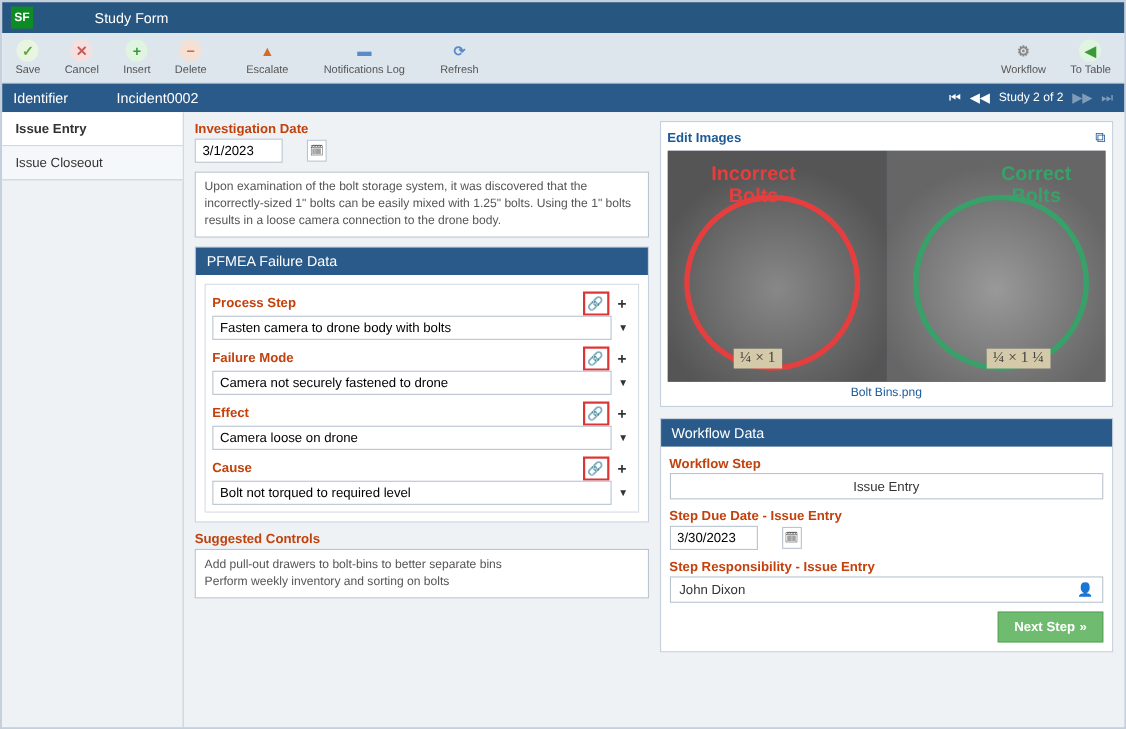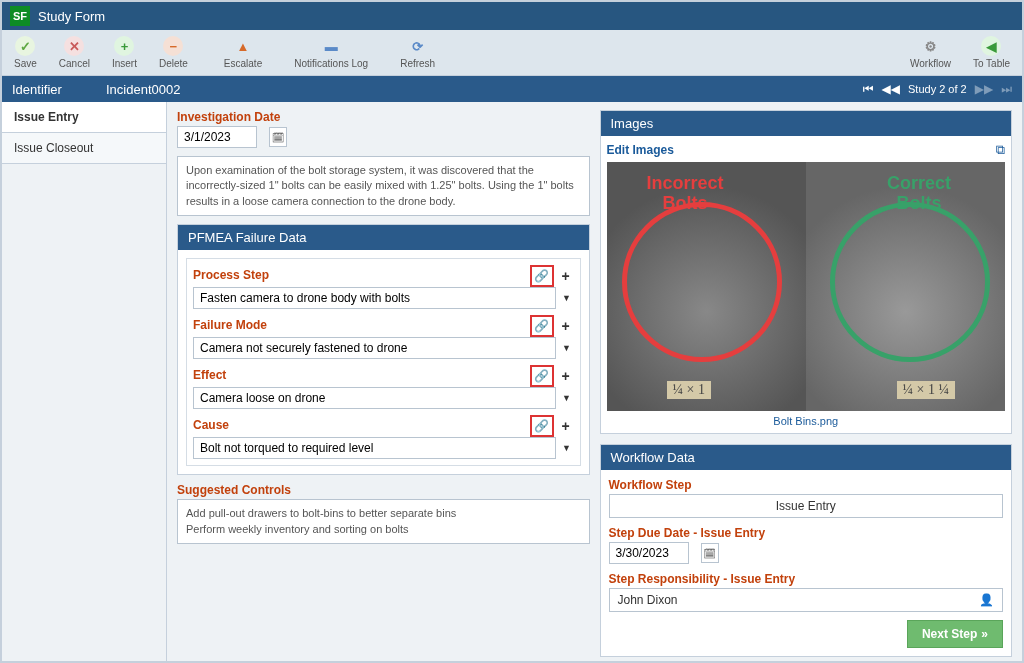--- a/index.html
+++ b/index.html
@@ -1,39 +1,39 @@
 <!DOCTYPE html>
 <html><head>
 <meta charset="utf-8">
 <style>
 * { box-sizing: border-box; margin: 0; padding: 0; }
 body { font-family: Arial, sans-serif; font-size: 12px; background: #eef2f5; color: #333; }
 .window { width: 1024px; height: 663px; margin: 0 auto; border: 2px solid #c5d0dc; background: #fff; display: flex; flex-direction: column; }
-.title-bar { background: #275680; color: #fff; display: flex; align-items: center; padding: 4px 8px; height: 28px; }
+.title-bar { background: #275680; color: #fff; display: flex; align-items: center; padding: 4px 8px; height: 28px; gap: 48px; }
 .title-bar .logo { width: 20px; height: 20px; background: #0d8c24; color: #fff; display: flex; align-items: center; justify-content: center; font-weight: bold; font-size: 11px; margin-right: 8px; }
 .title-bar .title { font-size: 13px; }
 .toolbar { background: #dde6ed; display: flex; align-items: center; padding: 6px 12px; border-bottom: 1px solid #c5d0dc; height: 46px; }
 .toolbar .btn { display: flex; flex-direction: column; align-items: center; margin-right: 22px; cursor: pointer; font-size: 10px; color: #555; gap: 2px; }
 .toolbar .spacer { flex: 1; }
 .tb-icon { width: 20px; height: 20px; border-radius: 50%; display: flex; align-items: center; justify-content: center; font-size: 13px; font-weight: bold; }
 .identifier-bar { background: #2a5a8a; color: #fff; display: flex; align-items: center; padding: 4px 10px; height: 26px; font-size: 13px; }
 .identifier-bar .label { width: 90px; }
 .identifier-bar .value { margin-left: 4px; }
 .identifier-bar .nav { margin-left: auto; display: flex; align-items: center; gap: 8px; font-size: 11px; }
 .nav-icon { cursor: pointer; font-size: 12px; }
 .nav-icon.disabled { opacity: 0.4; }
 .main { flex: 1; display: flex; overflow: hidden; background: #eef2f5; }
 .sidebar { width: 165px; background: #eef2f5; border-right: 1px solid #c5d0dc; }
 .sidebar .item { padding: 8px 12px; border-bottom: 1px solid #c5d0dc; cursor: pointer; background: #f5f8fa; }
 .sidebar .item.active { background: #fff; font-weight: bold; }
 .content { flex: 1; display: flex; gap: 10px; padding: 8px 10px; overflow: auto; }
 .col-left { flex: 1; display: flex; flex-direction: column; gap: 8px; min-width: 0; }
 .col-right { flex: 1; display: flex; flex-direction: column; gap: 10px; min-width: 0; }
 .field-label { font-weight: bold; font-size: 12px; color: #c2410c; margin-bottom: 2px; }
-.input-row { display: flex; align-items: center; gap: 12px; }
+.input-row { display: flex; align-items: center; gap: 22px; }
 .text-input { border: 1px solid #b8c4d0; padding: 3px 6px; font-size: 12px; background: #fff; }
 .date-input { width: 80px; }
 .cal-btn { width: 18px; height: 20px; border: 1px solid #b8c4d0; background: #fff; cursor: pointer; display: flex; align-items: center; justify-content: center; font-size: 10px; }
 .textarea-box { border: 1px solid #b8c4d0; background: #fff; padding: 6px 8px; font-size: 11px; color: #555; line-height: 1.4; }
 .panel { border: 1px solid #c5d0dc; background: #fff; }
 .panel-header { background: #2a5a8a; color: #fff; padding: 5px 10px; font-size: 13px; }
 .panel-body { padding: 8px; }
 .pfmea-block { border: 1px solid #d5dde5; padding: 6px; }
 .pfmea-group { margin-bottom: 6px; position: relative; }
 .pfmea-group:last-child { margin-bottom: 0; }
@@ -43,30 +43,30 @@
 .link-icon { width: 16px; height: 16px; display: flex; align-items: center; justify-content: center; font-size: 12px; cursor: pointer; }
 .add-icon { width: 16px; height: 16px; display: flex; align-items: center; justify-content: center; font-size: 14px; font-weight: bold; cursor: pointer; margin-left: 4px; }
 .pfmea-value-row { display: flex; align-items: center; }
 .pfmea-value-row .text-input { flex: 1; }
 .drop-icon { width: 14px; height: 14px; display: flex; align-items: center; justify-content: center; font-size: 9px; cursor: pointer; margin-left: 4px; }
 .suggested .textarea-box { min-height: 44px; }
 .images-panel .panel-body { padding: 6px; }
 .edit-images-row { display: flex; align-items: center; margin-bottom: 4px; }
 .edit-images-link { color: #1a5a9a; font-weight: bold; font-size: 12px; text-decoration: none; cursor: pointer; }
 .open-icon { margin-left: auto; color: #1a5a9a; cursor: pointer; font-size: 13px; }
-.image-box { width: 100%; height: 249px; position: relative; background: linear-gradient(135deg, #4a5568 0%, #2d3748 100%); overflow: hidden; }
+.image-box { width: 100%; height: 210px; position: relative; background: linear-gradient(135deg, #4a5568 0%, #2d3748 100%); overflow: hidden; }
 .image-box .half { position: absolute; top: 0; bottom: 0; width: 50%; }
 .image-box .half.left { left: 0; background: radial-gradient(circle at 50% 60%, #888 0%, #555 70%); }
 .image-box .half.right { right: 0; background: radial-gradient(circle at 50% 60%, #999 0%, #666 70%); }
 .circle { position: absolute; border-radius: 50%; border: 5px solid; }
 .circle.red { border-color: #e53e3e; width: 160px; height: 160px; left: 15px; top: 40px; }
 .circle.green { border-color: #38a169; width: 160px; height: 160px; right: 15px; top: 40px; }
 .img-label { position: absolute; font-weight: bold; font-size: 18px; text-align: center; line-height: 1.1; }
 .img-label.red { color: #e53e3e; left: 40px; top: 12px; }
-.img-label.green { color: #38a169; right: 54px; top: 12px; }
+.img-label.green { color: #38a169; right: 31px; top: 12px; }
 .bin-label { position: absolute; bottom: 12px; font-family: serif; font-size: 14px; color: #444; background: #d4c9a8; padding: 1px 6px; }
 .bin-label.left { left: 60px; }
 .bin-label.right { right: 50px; margin-top: 44px; }
 .image-caption { text-align: center; color: #1a5a9a; font-size: 11px; margin-top: 4px; }
 .workflow-row { margin-bottom: 8px; }
 .workflow-value { border: 1px solid #b8c4d0; padding: 4px 8px; background: #fff; text-align: center; font-size: 12px; }
 .workflow-value.left { text-align: left; display: flex; align-items: center; }
 .person-icon { margin-left: auto; font-size: 12px; }
 .next-step-row { display: flex; justify-content: flex-end; margin-top: 6px; }
 .next-step-btn { background: #6fbb6f; color: #fff; border: 1px solid #5aa55a; padding: 6px 14px; cursor: pointer; font-size: 12px; font-weight: bold; display: flex; align-items: center; gap: 4px; }
@@ -223,21 +223,20 @@
           <div class="field-label">Suggested Controls</div>
           <div class="textarea-box" style="white-space:pre-line;">Add pull-out drawers to bolt-bins to better separate bins
 Perform weekly inventory and sorting on bolts</div>
         </div>
 
       </div>
 
       <div class="col-right">
 
         <div class="panel images-panel">
-          <div class="panel-header">Images</div>
           <div class="panel-body">
             <div class="edit-images-row">
               <a class="edit-images-link">Edit Images</a>
               <span class="open-icon">⧉</span>
             </div>
             <div class="image-box">
               <div class="half left"></div>
               <div class="half right"></div>
               <div class="img-label red" style="white-space:pre-line;">Incorrect
 Bolts</div>

